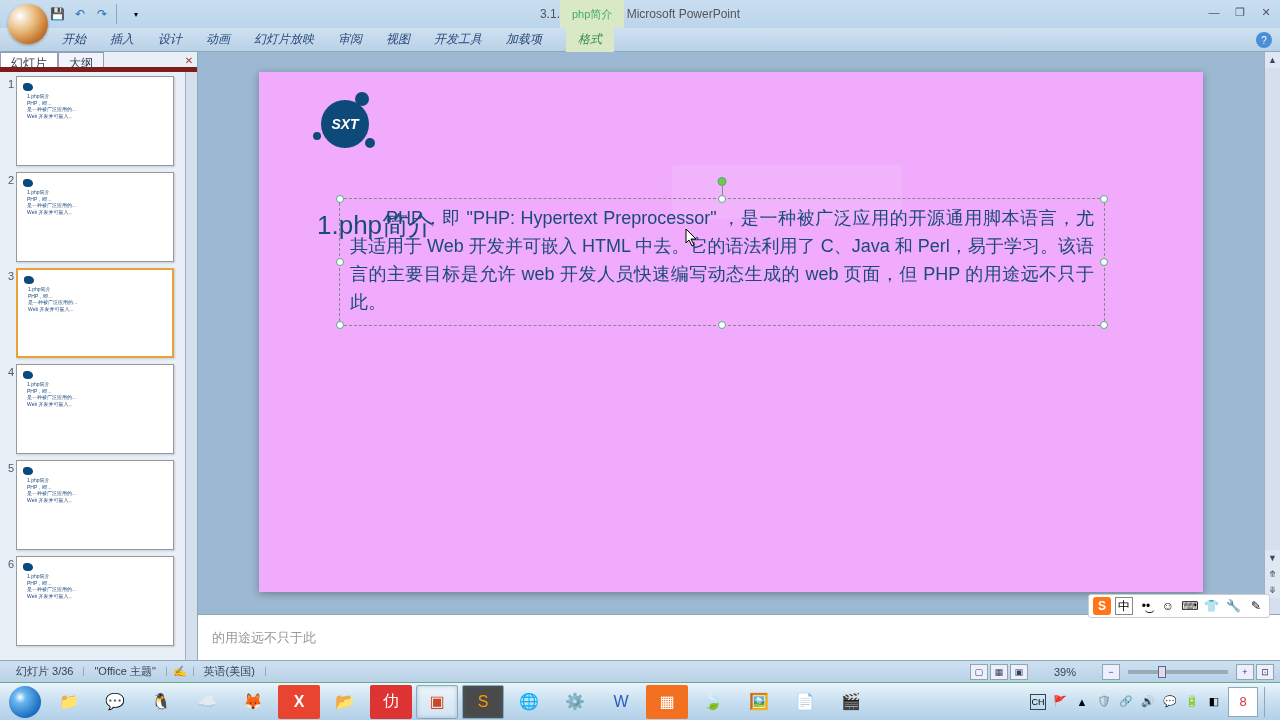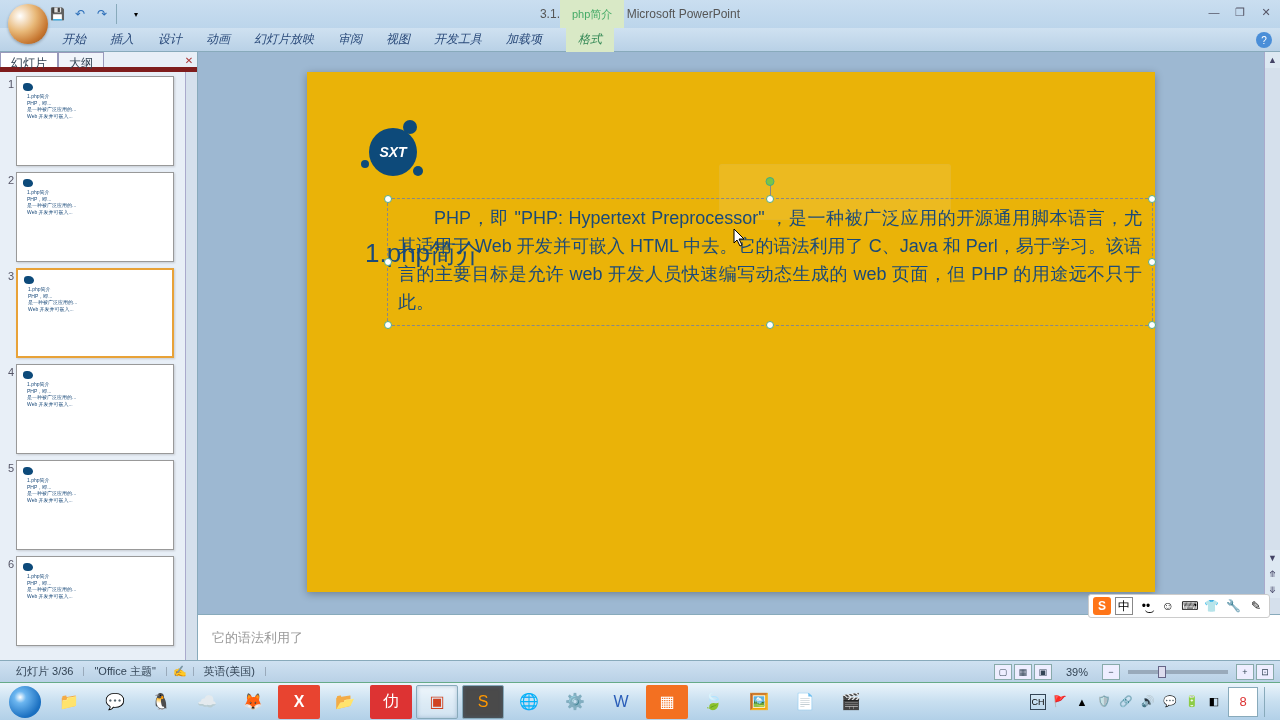--- a/index.html
+++ b/index.html
@@ -36,21 +36,21 @@
 .thumb-num { width: 14px; font-size: 11px; color: #556; padding-top: 2px; text-align:right; padding-right:2px;}
 .thumb { width: 158px; height: 90px; background: #fff; border: 1px solid #999; box-shadow: 1px 1px 2px rgba(0,0,0,0.15); padding: 4px; overflow:hidden; position:relative;}
 .thumb.selected { border: 2px solid #e8a238; }
 .thumb-logo { width: 10px; height: 8px; background: #0d4a7a; border-radius: 40% 60% 50% 50%; margin: 2px; }
 .thumb-text { font-size: 5px; color: #1a4a7a; line-height:1.3; margin-left: 6px; }
 .thumb-scrollbar { width: 12px; background: #d5e0ec; border-left: 1px solid #aac; }
 
 
 .slide-area { flex: 1; display: flex; flex-direction: column; }
 .slide-canvas { flex: 1; background: #9db8d2; display: flex; justify-content: center; padding: 20px 0; position: relative; overflow:hidden;}
-.slide { width: 848px; height: 520px; background: #eab308; box-shadow: 0 2px 8px rgba(0,0,0,0.3); position: relative; padding: 32px 30px; }
+.slide { width: 944px; height: 520px; background: #f0abfc; box-shadow: 0 2px 8px rgba(0,0,0,0.3); position: relative; padding: 4px 30px; }
 .slide-logo { position: absolute; top: 16px; left: 24px; }
 .slide-title { font-size: 26px; color: #1a4a7a; margin-top: 76px; margin-left: 28px; font-weight: normal; }
 .textbox-sel { position: absolute; top: 126px; left: 80px; width: 766px; height: 128px; border: 1.5px dashed #888; }
 .sel-handle { position: absolute; width: 8px; height: 8px; background: #fff; border: 1px solid #5a8; border-radius: 50%; }
 .rot-handle { position: absolute; width: 9px; height: 9px; background: #7bc544; border:1px solid #4a8; border-radius: 50%; top: -22px; left: 50%; transform: translateX(-50%);}
 .rot-line { position:absolute; width:1px; height:14px; background:#888; top:-14px; left:50%;}
 .body-text { font-size: 18px; color: #1a4a7a; line-height: 1.55; padding: 6px 10px; text-align: justify; }
 .body-text .indent { display:inline-block; width:2em; }
 .mini-toolbar { position: absolute; top: 92px; left: 412px; width: 232px; height: 56px; background: rgba(248,248,248,0.25); border: 1px solid rgba(180,180,180,0.2); border-radius: 3px; pointer-events:none; opacity:0.4;}
 .cursor { position:absolute; top:156px; left:426px; width:14px; height:20px; pointer-events:none;}
@@ -215,21 +215,21 @@
         <div class="scroll-track"></div>
         <div class="scroll-btn">▼</div>
         <div class="scroll-bottom">
           <div class="scroll-btn">⤊</div>
           <div class="scroll-btn">⤋</div>
         </div>
       </div>
     </div>
     <div style="position:relative">
       <div class="notes">
-        <span>它的语法利用了</span>
+        <span>的用途远不只于此</span>
       </div>
       <div class="notes-icons">
         <div class="notes-icon" style="background:#ff7518;color:#fff;border-radius:3px;font-weight:bold">S</div>
         <div class="notes-icon" style="border:1px solid #888">中</div>
         <div class="notes-icon">•͜•</div>
         <div class="notes-icon">☺</div>
         <div class="notes-icon">⌨</div>
         <div class="notes-icon">👕</div>
         <div class="notes-icon">🔧</div>
         <div class="notes-icon">✎</div>
@@ -240,21 +240,21 @@
 
 <div class="statusbar">
   <div class="status-item">幻灯片 3/36</div>
   <div class="status-item">"Office 主题"</div>
   <div class="status-item" style="padding:0 6px">✍</div>
   <div class="status-item">英语(美国)</div>
   <div class="status-right">
     <div class="view-btn">▢</div>
     <div class="view-btn">▦</div>
     <div class="view-btn">▣</div>
-    <span style="margin:0 12px">39%</span>
+    <span style="margin:0 24px">39%</span>
     <div class="view-btn">−</div>
     <div class="zoom-slider">
         <div class="zoom-thumb"></div>
       </div>
     <div class="view-btn">+</div>
     <div class="view-btn">⊡</div>
   </div>
 </div>
 
 <div class="taskbar">

